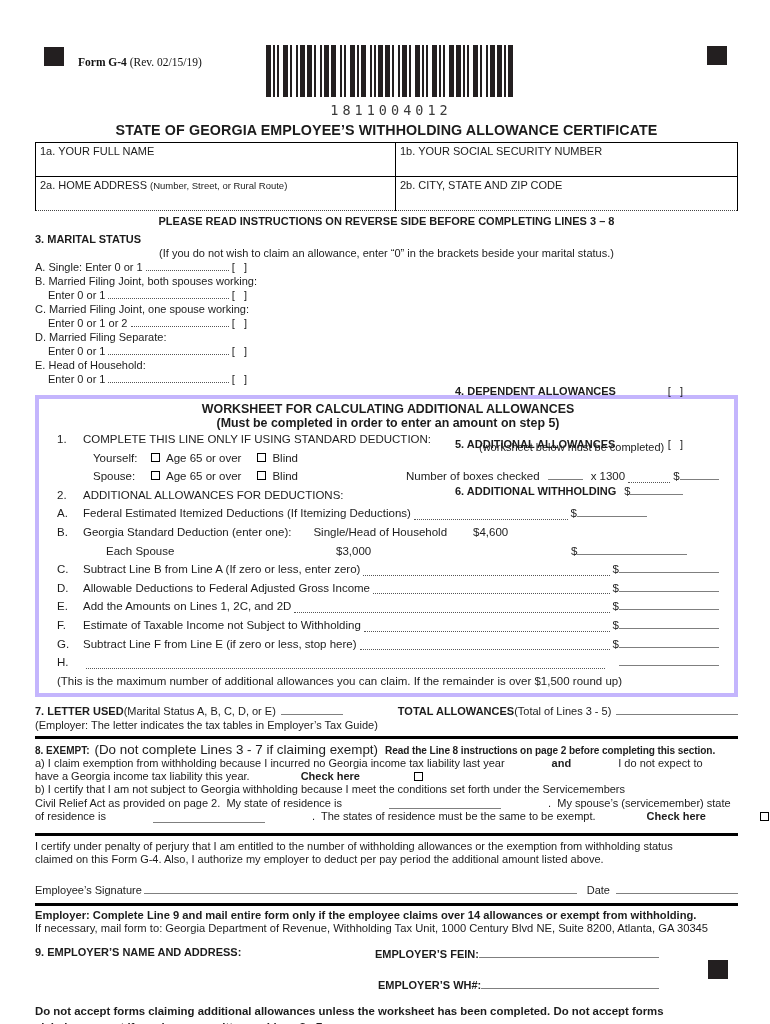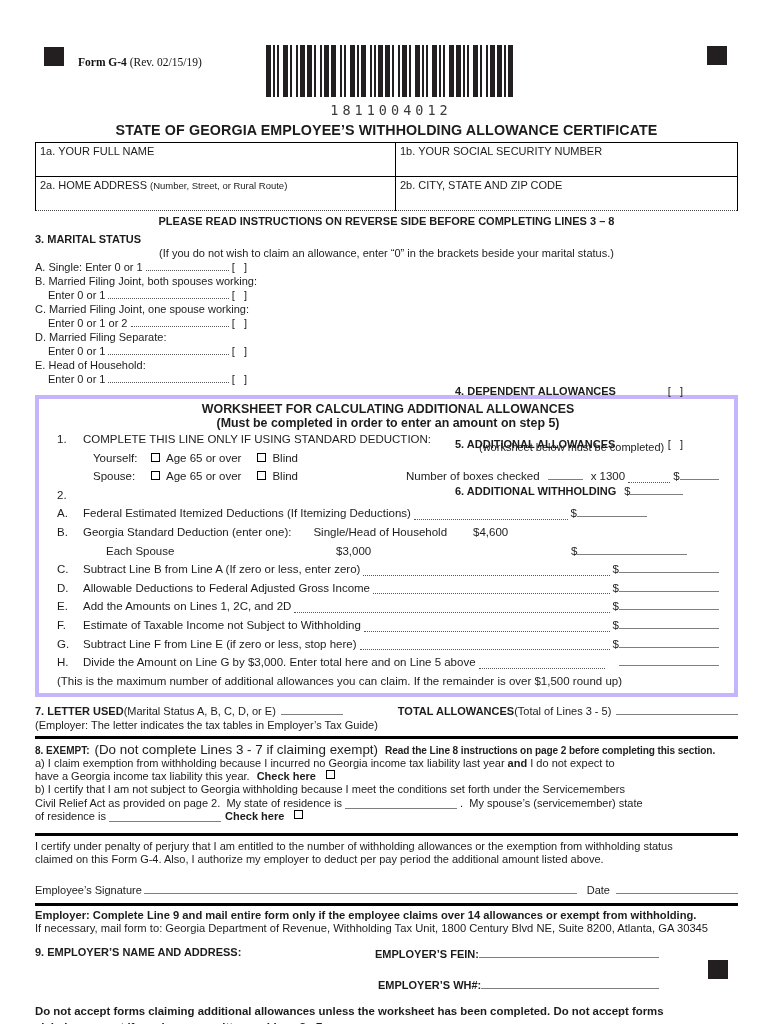--- a/index.html
+++ b/index.html
@@ -63,21 +63,21 @@
   .sec7-note { line-height:14px; }
 
   .rule3 { height:3px; background:#000; margin-top:4px; }
   .rule2 { height:2.3px; background:#000; }
 
   .sec8 { font-size:11px; }
   .sec8-head { display:flex; align-items:baseline; margin-top:3px; }
   .sec8-title { font-weight:bold; font-size:10px; }
   .sec8-paren { font-size:13.4px; margin-left:5px; }
   .sec8-note { font-weight:bold; font-size:10.1px; margin-left:7px; letter-spacing:-0.1px; }
-  .sec8-line { line-height:13.3px; display:flex; align-items:flex-start; flex-wrap:nowrap; }
+  .sec8-line { line-height:13.3px; display:flex; align-items:center; flex-wrap:nowrap;gap:44px; }
   .sec8-line > span { white-space:pre; }
 
   .cert { font-size:11px; }
   .cert-line { line-height:13.5px; }
   .sig-row { display:flex; align-items:baseline; margin-top:15px; line-height:14px; }
   .sig-blank { flex:1 1 auto; border-bottom:1.5px solid #7f7f7f; height:12px; margin-left:2px; }
 
   .emp { font-size:11.2px; }
   .emp-line { line-height:13.8px; }
   .row9 { position:relative; margin-top:10px; height:16px; font-size:11px; }
@@ -248,20 +248,21 @@
         <span style="margin-left:108px;">Number of boxes checked</span>
         <span class="blank w35" style="margin-left:8px;"></span>
         <span class="gap8">x 1300</span>
         <span class="short-leader"></span>
         <span>$</span>
         <span class="blank" style="flex:1 1 auto;"></span>
       </div>
 
       <div class="ws-row">
         <span class="ws-num">2.</span>
+        <span>ADDITIONAL ALLOWANCES FOR DEDUCTIONS:</span>
       </div>
 
       <div class="ws-row">
         <span class="ws-num">A.</span>
         <span>Federal Estimated Itemized Deductions (If Itemizing Deductions)</span>
         <span class="leader"></span>
         <span>$</span>
         <span class="blank w70 mr72"></span>
       </div>
 
@@ -308,21 +309,20 @@
       </div>
       <div class="ws-row">
         <span class="ws-num">G.</span>
         <span>Subtract Line F from Line E (if zero or less, stop here)</span>
         <span class="leader"></span>
         <span>$</span>
         <span class="blank w100"></span>
       </div>
       <div class="ws-row">
         <span class="ws-num">H.</span>
-        <span>Divide the Amount on Line G by $3,000. Enter total here and on Line 5 above</span>
         <span class="leader" style="margin-right:14px;"></span>
         <span class="blank w100"></span>
       </div>
 
       <div class="ws-footnote">(This is the maximum number of additional allowances you can claim. If the remainder is over $1,500 round up)</div>
     </div>
 
     <div class="sec7">
       <div class="sec7-row">
         <span class="b">7. LETTER USED</span>
@@ -357,20 +357,21 @@
         <span>b) I certify that I am not subject to Georgia withholding because I meet the conditions set forth under the Servicemembers</span>
       </div>
       <div class="sec8-line">
         <span>Civil Relief Act as provided on page 2.  My state of residence is </span>
         <span class="blank w112"></span>
         <span> .  My spouse’s (servicemember) state</span>
       </div>
       <div class="sec8-line">
         <span>of residence is </span>
         <span class="blank w112"></span>
+        <span> .  The states of residence must be the same to be exempt. </span>
         <span class="b gap4">Check here</span>
         <span class="chk gap10"></span>
       </div>
     </div>
 
     <div class="rule2" style="margin-top:10px;"></div>
 
     <div class="cert" style="margin-top:4px;">
       <div class="cert-line">I certify under penalty of perjury that I am entitled to the number of withholding allowances or the exemption from withholding status</div>
       <div class="cert-line">claimed on this Form G-4. Also, I authorize my employer to deduct per pay period the additional amount listed above.</div>
@@ -379,21 +380,21 @@
         <span class="sig-blank"></span>
         <span style="margin:0 6px 0 10px;flex:none;">Date</span>
         <span class="blank w122"></span>
       </div>
     </div>
 
     <div class="rule3" style="margin-top:6px;"></div>
 
     <div class="emp" style="margin-top:3px;">
       <div class="emp-line b">Employer: Complete Line 9 and mail entire form only if the employee claims over 14 allowances or exempt from withholding.</div>
-      <div class="emp-line">If necessary, mail form to: Georgia Department of Revenue, Withholding Tax Unit, 1800 Century Blvd NE, Suite 8200, Atlanta, GA 30345</div>
+      <div class="emp-line">If necessary, mail form to: Georgia Department of Revenue, Withholding Tax Unit, 1000 Century Blvd NE, Suite 8200, Atlanta, GA 30345</div>
 
       <div class="row9">
         <span class="row9-left">9. EMPLOYER’S NAME AND ADDRESS:</span>
         <span class="row9-right">
           <span>EMPLOYER’S FEIN:</span>
           <span class="blank w180"></span>
         </span>
       </div>
 
       <div class="rowWH">

